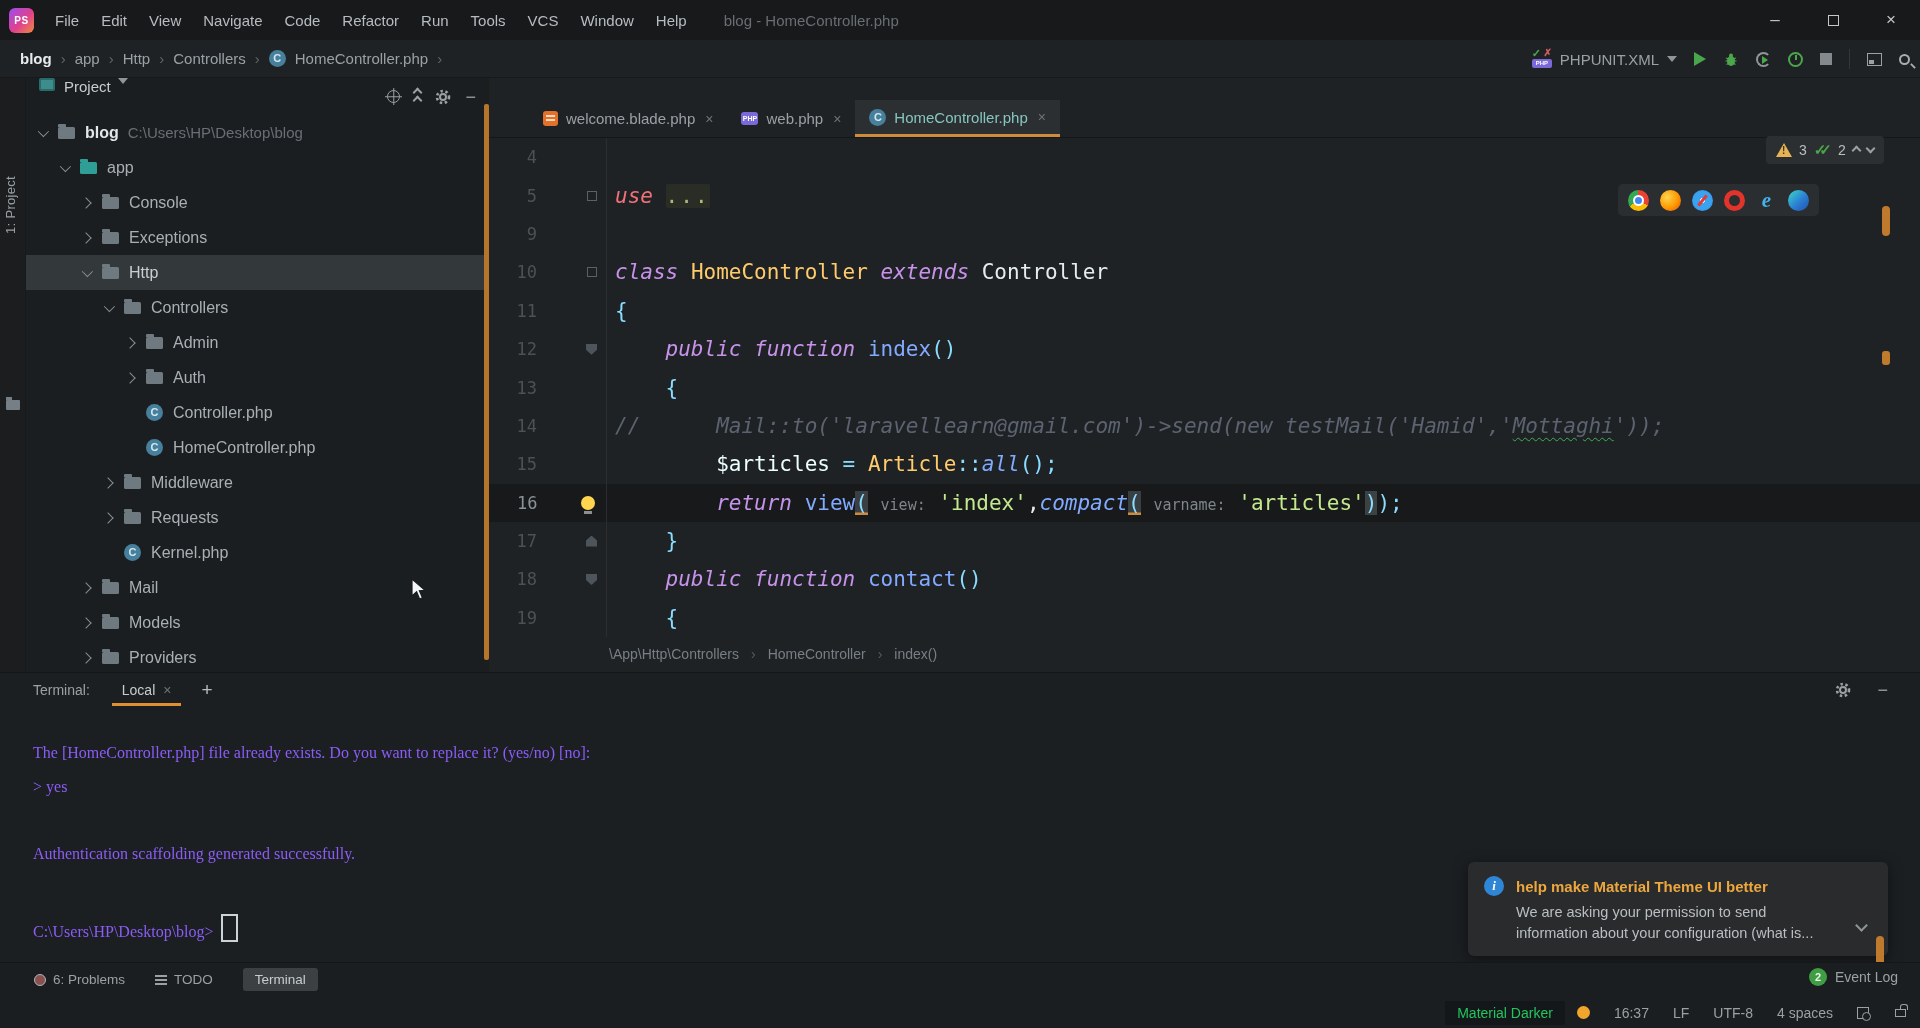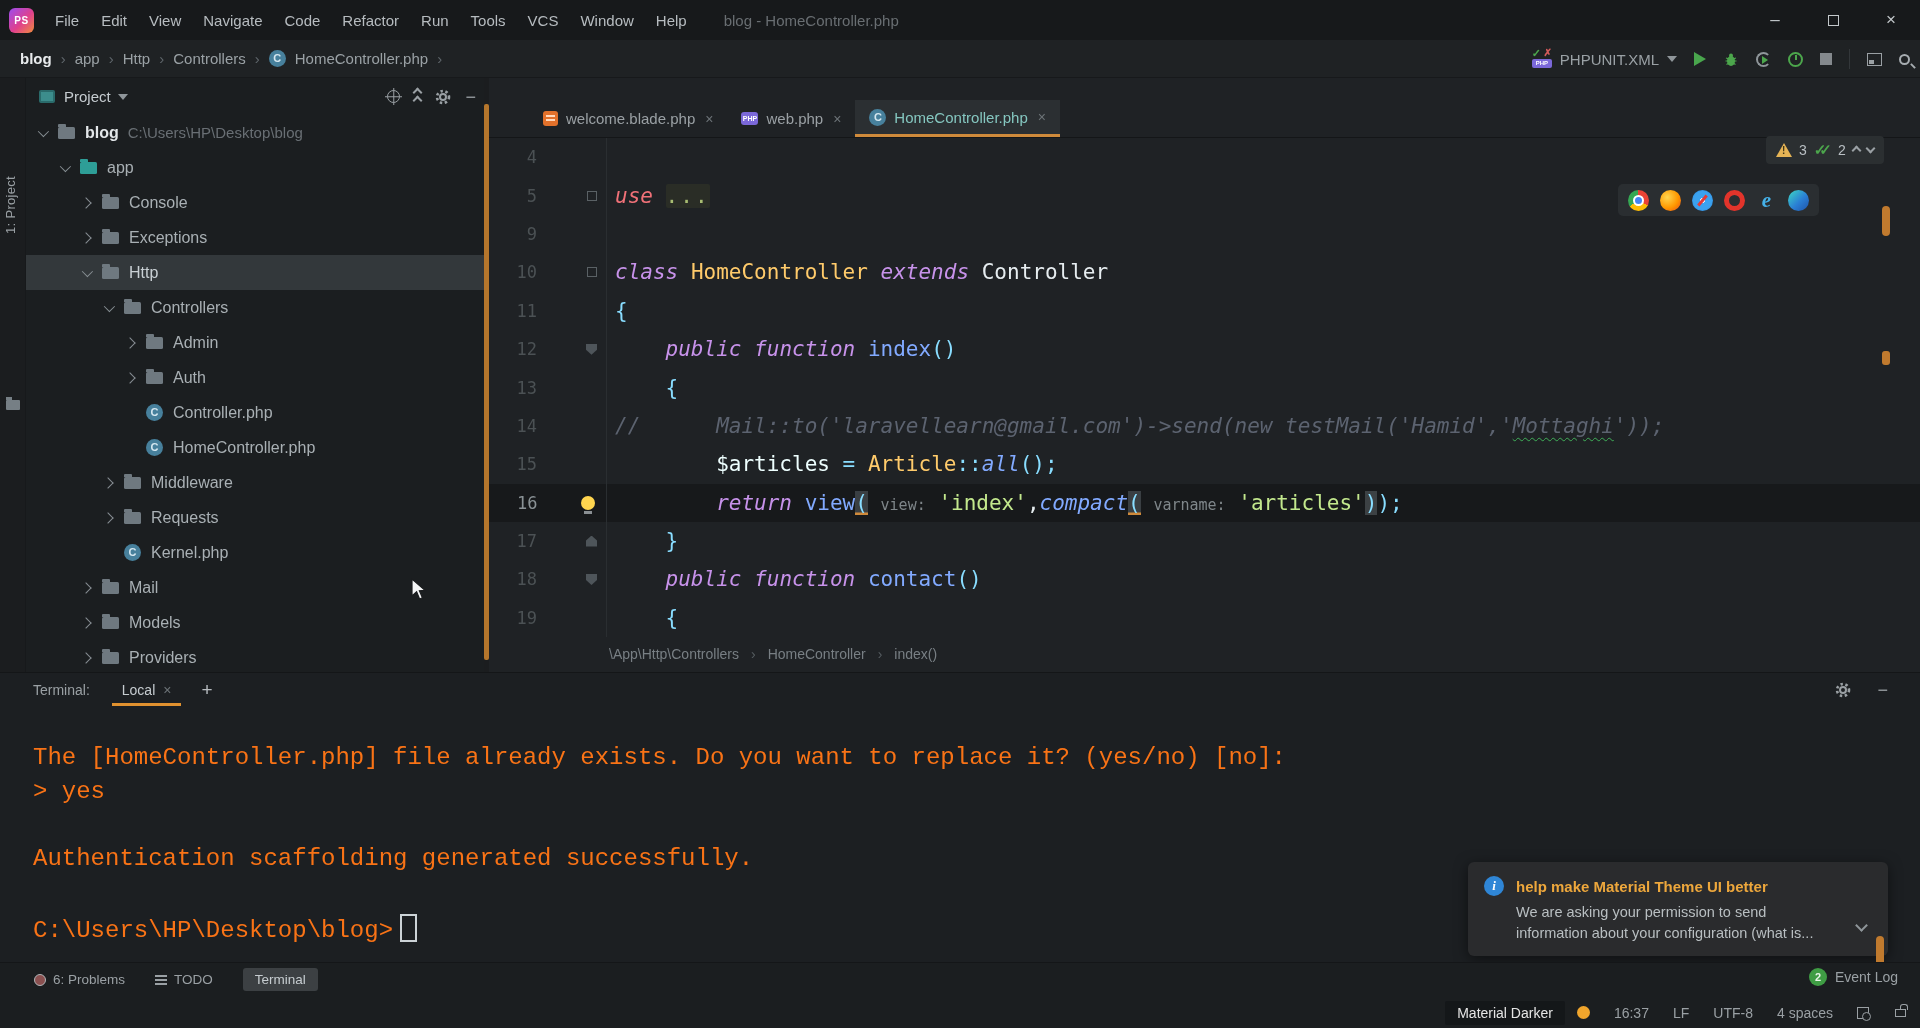--- a/index.html
+++ b/index.html
@@ -48,21 +48,21 @@
   .strip-left { position:absolute; left:0; top:78px; width:26px; height:884px; background:#1b1d1f; border-right:1px solid #17191b; }
   .vlabel { position:absolute; left:3px; writing-mode:vertical-rl; transform:rotate(180deg); font-size:13px; color:#9aa0a4; letter-spacing:.3px; }
   .vlabel-r { position:absolute; writing-mode:vertical-rl; font-size:13px; color:#9aa0a4; }
   .mini-folder { position:absolute; left:6px; width:14px; height:10px; background:#767f85; border-radius:1px; }
   .mini-folder::before { content:""; position:absolute; top:-3px; left:0; width:6px; height:3px; background:#767f85; }
   .mini-star { position:absolute; left:5px; color:#c9cdd0; font-size:14px; }
   .strip-right { position:absolute; right:0; top:78px; width:26px; height:884px; background:#1b1d1f; border-left:1px solid #17191b; }
 
   
   .project { position:absolute; left:26px; top:78px; width:458px; height:594px; background:#1b1e20; }
-  .project-header { height:37px; display:flex; align-items:center; padding-left:13px; }
+  .project-header { height:37px; display:flex; padding-left:13px; }
   .pv-ico { width:16px; height:13px; background:#3c8d8c; border-radius:2px; margin-right:9px; border:2px solid #2a6b6b; }
   .project-header .title { color:#c6ccd0; font-size:15px; margin-right:7px; }
   .ph-icons { position:absolute; right:8px; top:0; height:37px; display:flex; align-items:center; gap:14px; }
   .target-ico { position:relative; width:13px; height:13px; border:1.5px solid #9aa0a4; border-radius:50%; }
   .target-ico::before { content:""; position:absolute; left:50%; top:-3px; width:1.5px; height:17px; background:#9aa0a4; transform:translateX(-50%); }
   .target-ico::after { content:""; position:absolute; top:50%; left:-3px; height:1.5px; width:17px; background:#9aa0a4; transform:translateY(-50%); }
   .collapse-ico { display:flex; flex-direction:column; gap:1px; align-items:center; }
   .chev { width:7px; height:7px; border-right:2px solid #9aa0a4; border-bottom:2px solid #9aa0a4; }
   .chev.up { transform:rotate(-135deg); }
   .icon-minus { color:#9aa0a4; font-size:18px; line-height:1; }
@@ -145,21 +145,21 @@
   
   .terminal { position:absolute; left:0; top:672px; width:1920px; height:290px; background:#1c1f22; border-top:1px solid #141618; }
   .term-header { height:33px; display:flex; align-items:center; font-size:14px; color:#9aa0a4; }
   .term-label { margin-left:33px; margin-right:28px; }
   .term-tab { position:relative; height:33px; display:flex; align-items:center; gap:8px; color:#c6ccd0; padding:0 4px; }
   .term-tab::after { content:""; position:absolute; left:-6px; right:-6px; bottom:0; height:3px; background:#e0912f; }
   .term-tab .close { color:#6d7478; }
   .term-plus { color:#b7bcc0; font-size:19px; margin-left:26px; }
   .term-icons { position:absolute; right:32px; top:0; height:33px; display:flex; align-items:center; gap:26px; }
   .gear svg { display:block; }
-  .term-body { position:absolute; left:0; top:33px; right:0; bottom:0; font-family:Liberation Mono, monospace; font-size:24px; color:#f97316; }
+  .term-body { position:absolute; left:0; top:33px; right:0; bottom:0; font-family:Liberation Serif, serif; font-size:16px; color:#8b5cf6; }
   .tline { position:absolute; left:33px; white-space:pre; }
   .tline:nth-child(1) { top:38px; }
   .tline:nth-child(2) { top:72px; }
   .tline:nth-child(3) { top:139px; }
   .tline:nth-child(4) { top:208px; }
   .tline:nth-child(4)::after { content:""; display:inline-block; width:13px; height:24px; border:2px solid #ccd3d7; margin-left:7px; vertical-align:-5px; }
 
   
   .notif { position:absolute; left:1468px; top:862px; width:420px; height:94px; background:#2a2b2d; border-radius:6px; box-shadow:0 3px 14px rgba(0,0,0,.5); padding:14px 16px 0 16px; }
   .notif-row { display:flex; align-items:center; gap:12px; }
@@ -173,21 +173,21 @@
   .bottombar { position:absolute; left:0; top:962px; width:1920px; height:66px; background:#1b1e20; border-top:1px solid #141618; }
   .toolrow { position:absolute; left:0; top:0; width:1920px; height:33px; display:flex; align-items:center; gap:30px; padding-left:34px; font-size:13.5px; color:#9aa0a4; }
   .toolbtn { display:flex; align-items:center; gap:7px; }
   .toolbtn.active { background:#3c4043; border-radius:3px; padding:4px 12px; color:#c6ccd0; }
   .err-ico { width:12px; height:12px; border-radius:50%; background:#8a5050; border:1.5px solid #b0b5b8; }
   .list-ico { width:12px; height:10px; border-top:2px solid #9aa0a4; border-bottom:2px solid #9aa0a4; position:relative; }
   .list-ico::after { content:""; position:absolute; left:0; top:2px; width:12px; height:2px; background:#9aa0a4; }
   .eventlog { position:absolute; right:22px; top:5px; display:flex; align-items:center; gap:8px; font-size:14px; color:#9aa0a4; }
   .evbadge { width:18px; height:18px; border-radius:50%; background:#3f9d44; color:#eaf5ea; font:700 11px/18px "Liberation Sans",sans-serif; text-align:center; }
   .statusrow { position:absolute; left:0; top:33px; width:1920px; height:33px; display:flex; align-items:center; justify-content:flex-end; gap:24px; padding-right:14px; font-size:14px; color:#9aa0a4; }
-  .theme-chip { background:#141719; color:#e5e5e5; padding:4px 12px; border-radius:2px; }
+  .theme-chip { background:#141719; color:#22c55e; padding:4px 12px; border-radius:2px; }
   .theme-dot { width:13px; height:13px; border-radius:50%; background:#f0a52c; margin-left:-12px; }
   .mini-grid { position:relative; width:12px; height:12px; border:1.5px solid #9aa0a4; }
   .mini-grid::after { content:""; position:absolute; right:-3px; bottom:-3px; width:7px; height:7px; background:#1b1e20; border:1.5px solid #9aa0a4; border-radius:50%; }
   .mini-lock { position:relative; width:11px; height:8px; border:1.5px solid #9aa0a4; margin-left:2px; }
   .mini-lock::before { content:""; position:absolute; left:4px; top:-6px; width:6px; height:5px; border:1.5px solid #9aa0a4; border-bottom:none; border-radius:3px 3px 0 0; }
 
   .watermark { position:absolute; left:0; top:970px; width:222px; height:52px; background:#e53935; display:flex; align-items:center; justify-content:center; }
   .watermark span { color:#fff; font-size:26px; font-weight:700; }
 
   .mouse-cursor { position:absolute; left:410px; top:578px; }

